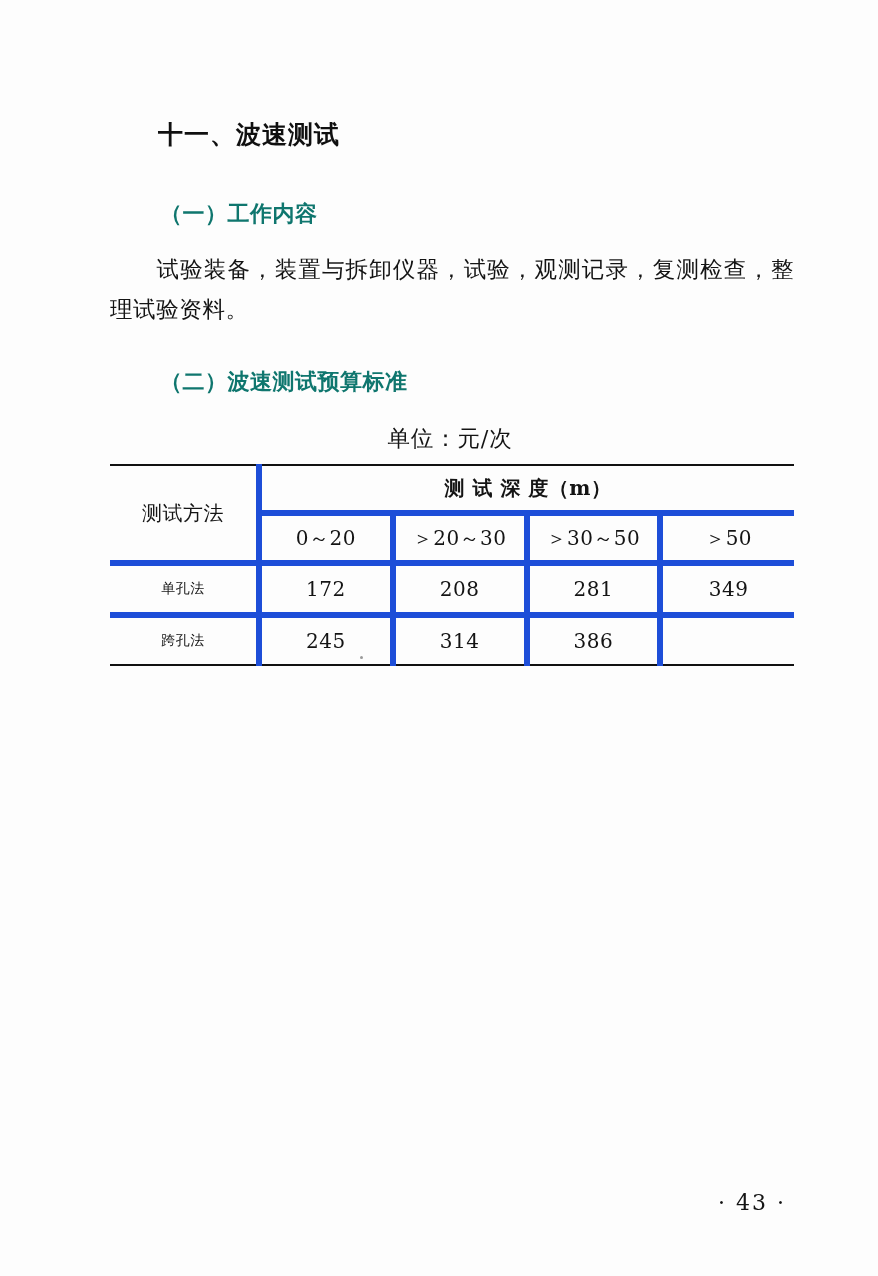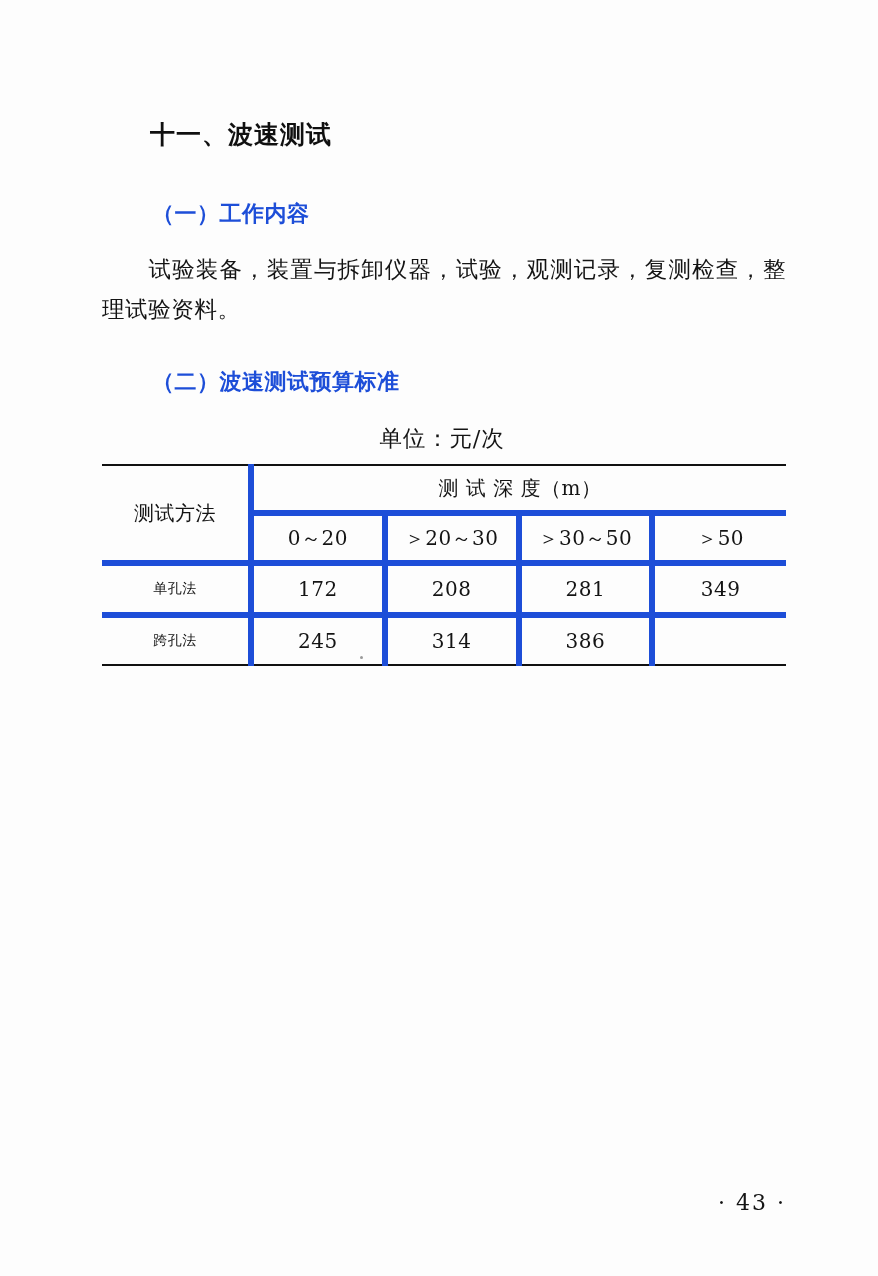--- a/index.html
+++ b/index.html
@@ -17,42 +17,42 @@
   }
   .page {
     position: absolute;
     left: 0; top: 0;
     width: 878px;
     height: 1276px;
     background: #fdfdfd;
   }
   .content {
     position: absolute;
-    left: 102px;
+    left: 110px;
     top: 110px;
     width: 684px;
   }
 
   .h-section {
     font-family: "DejaVu Sans", "Liberation Sans", sans-serif;
     font-weight: bold;
     font-size: 25px;
     letter-spacing: 1px;
     margin: 0 0 0 48px;
     padding-top: 8px;
     color: #101010;
   }
 
   .h-sub {
     font-family: "DejaVu Sans", "Liberation Sans", sans-serif;
     font-weight: bold;
     font-size: 22px;
     letter-spacing: 0.5px;
     margin: 48px 0 0 50px;
-    color: #1d4ed8;
+    color: #0f766e;
   }
 
   .body-para {
     font-size: 22.5px;
     line-height: 40px;
     margin: 20px 0 0 0;
     text-align: justify;
     letter-spacing: 0.6px;
   }
   .body-para .indent {
@@ -102,20 +102,21 @@
 
   .cell-method-head {
     height: 88px;
     width: 146px;
     font-size: 21px;
   }
   .cell-depth-head {
     height: 44px;
     font-size: 21.5px;
     letter-spacing: 3px;
+    font-weight: bold;
   }
   .cell-range {
     height: 44px;
     font-size: 20px;
   }
   .row-data td {
     height: 46px;
   }
   .row-data td.method {
     font-size: 14px;

